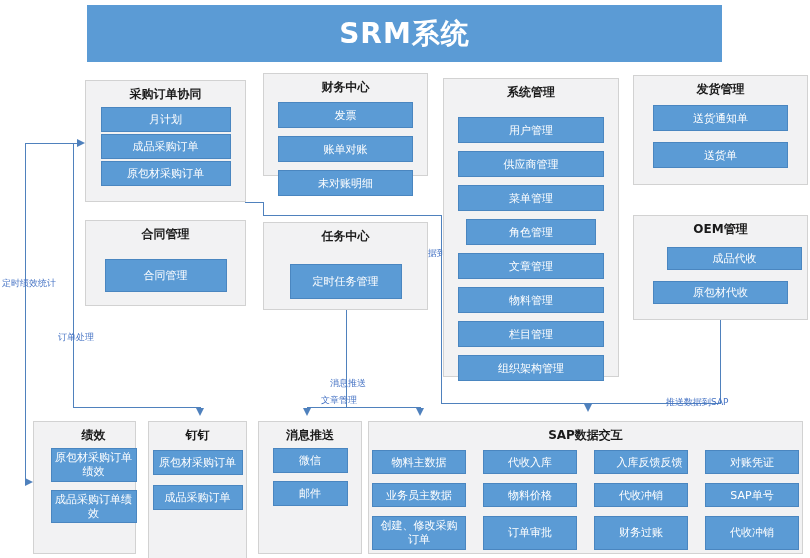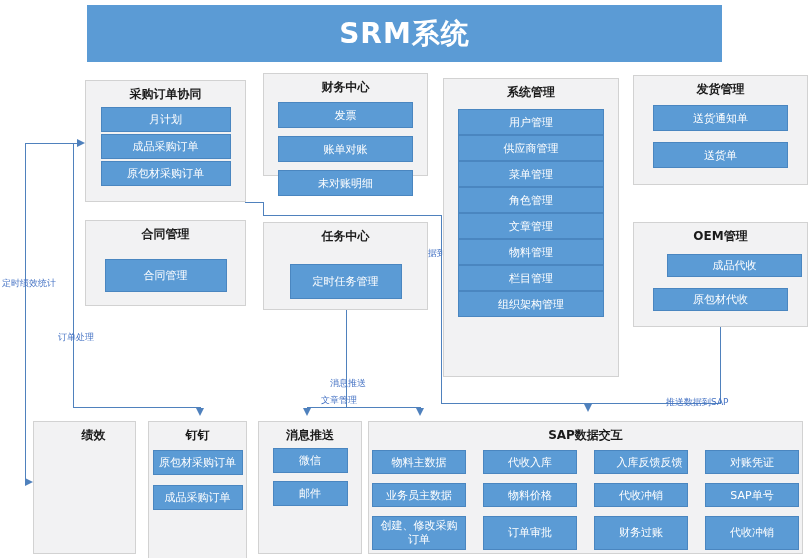--- a/index.html
+++ b/index.html
@@ -82,25 +82,25 @@
     <div class="group" style="left: 263px; top: 73px; width: 165px; height: 103px;">
       <div class="group-title">财务中心</div>
       <div class="items" style="margin-top: 8px; gap: 8px;">
         <div class="node" style="min-height: 26px; width: 135px; text-align: center;">发票</div>
         <div class="node" style="min-height: 26px; width: 135px;">账单对账</div>
         <div class="node" style="min-height: 26px; width: 135px;">未对账明细</div>
       </div>
     </div>
     <div class="group" style="left: 443px; top: 78px; width: 176px; height: 299px;">
       <div class="group-title">系统管理</div>
-      <div class="items" style="margin-top: 10px; ">
+      <div class="items" style="margin-top: 18px; gap: 8px;">
         <div class="node" style="min-height: 26px; width: 146px;">用户管理</div>
         <div class="node" style="min-height: 26px; width: 146px;">供应商管理</div>
         <div class="node" style="min-height: 26px; width: 146px;">菜单管理</div>
-        <div class="node" style="min-height: 26px; width: 146px;">角色管理</div>
+        <div class="node" style="min-height: 26px; width: 130px;">角色管理</div>
         <div class="node" style="min-height: 26px; width: 146px;">文章管理</div>
         <div class="node" style="min-height: 26px; width: 146px;">物料管理</div>
         <div class="node" style="min-height: 26px; width: 146px;">栏目管理</div>
         <div class="node" style="min-height: 26px; width: 146px;">组织架构管理</div>
       </div>
     </div>
     <div class="group" style="left: 633px; top: 75px; width: 175px; height: 110px;">
       <div class="group-title">发货管理</div>
       <div class="items" style="margin-top: 9px; gap: 11px;">
         <div class="node" style="min-height: 26px; width: 135px;">送货通知单</div>
@@ -112,29 +112,33 @@
       <div class="items" style="margin-top: 18px; gap: 8px;">
         <div class="node" style="min-height: 33px; width: 122px;">合同管理</div>
       </div>
     </div>
     <div class="group" style="left: 263px; top: 222px; width: 165px; height: 88px;">
       <div class="group-title">任务中心</div>
       <div class="items" style="margin-top: 21px; gap: 8px;">
         <div class="node" style="min-height: 35px; width: 112px;">定时任务管理</div>
       </div>
     </div>
-    <div class="group" style="left: 633px; top: 222px; width: 175px; height: 105px;">
+    <div class="group" style="left: 633px; top: 215px; width: 175px; height: 105px;">
       <div class="group-title">OEM管理</div>
       <div class="items" style="margin-top: 11px; gap: 11px;">
         <div class="node" style="min-height: 23px; width: 135px; margin-left: 28px;">成品代收</div>
         <div class="node" style="min-height: 23px; width: 135px;">原包材代收</div>
       </div>
     </div>
     <div class="group" style="left: 33px; top: 421px; width: 103px; height: 133px; padding-left: 18px;">
       <div class="group-title">绩效</div>
+      <div class="items" style="margin-top: 6px; gap: 8px;">
+        <div class="node" style="min-height: 25px; width: 86px;">原包材采购订单绩效</div>
+        <div class="node" style="min-height: 25px; width: 86px;">成品采购订单绩效</div>
+      </div>
     </div>
     <div class="group" style="left: 148px; top: 421px; width: 99px; height: 158px;">
       <div class="group-title">钉钉</div>
       <div class="items" style="margin-top: 8px; gap: 10px;">
         <div class="node" style="min-height: 25px; width: 90px;">原包材采购订单</div>
         <div class="node" style="min-height: 25px; width: 90px;">成品采购订单</div>
       </div>
     </div>
     <div class="group" style="left: 258px; top: 421px; width: 104px; height: 133px;">
       <div class="group-title">消息推送</div>

